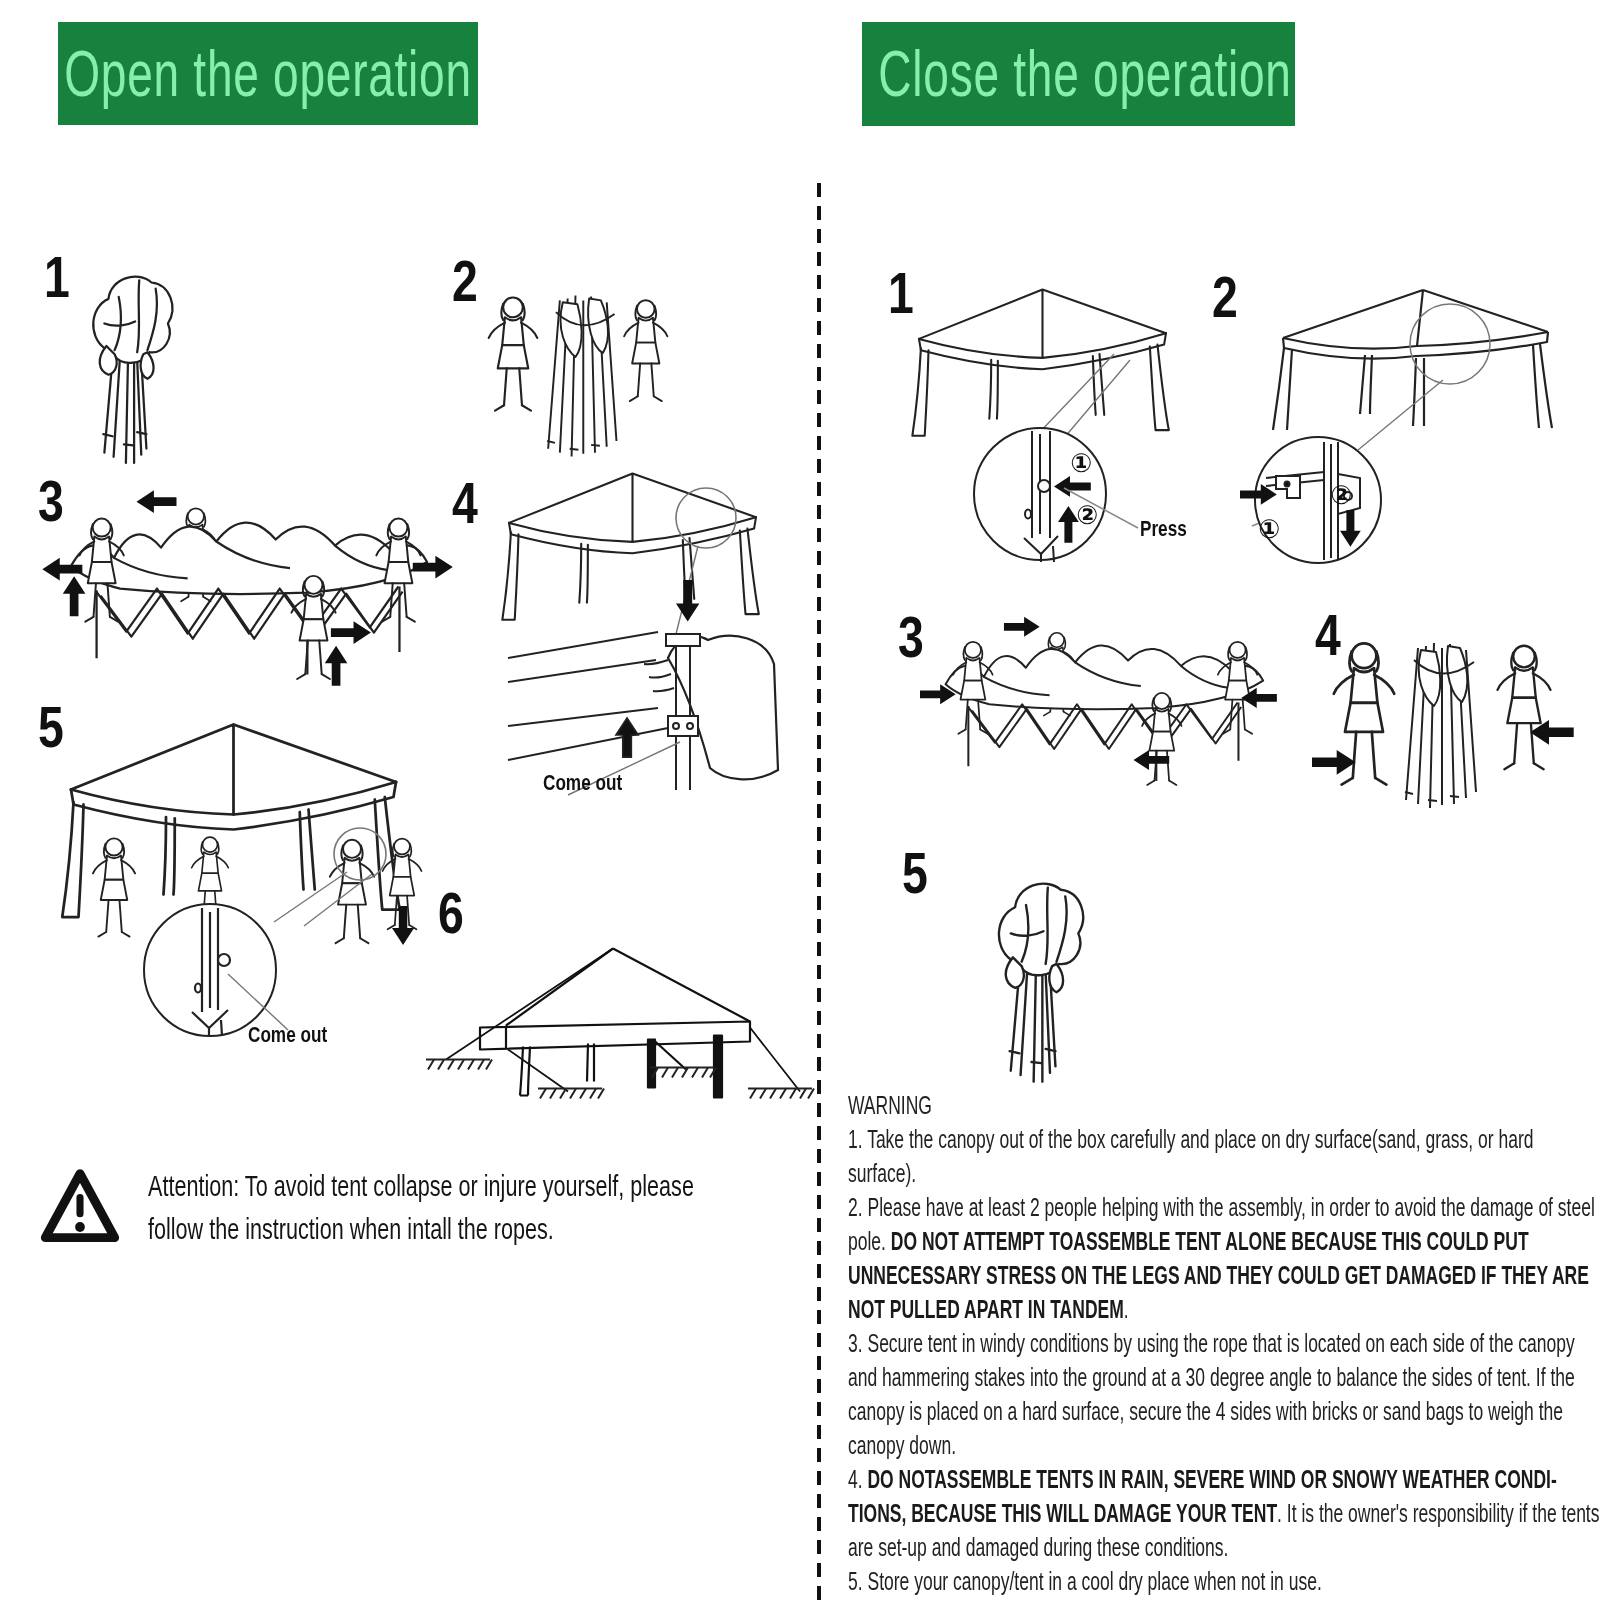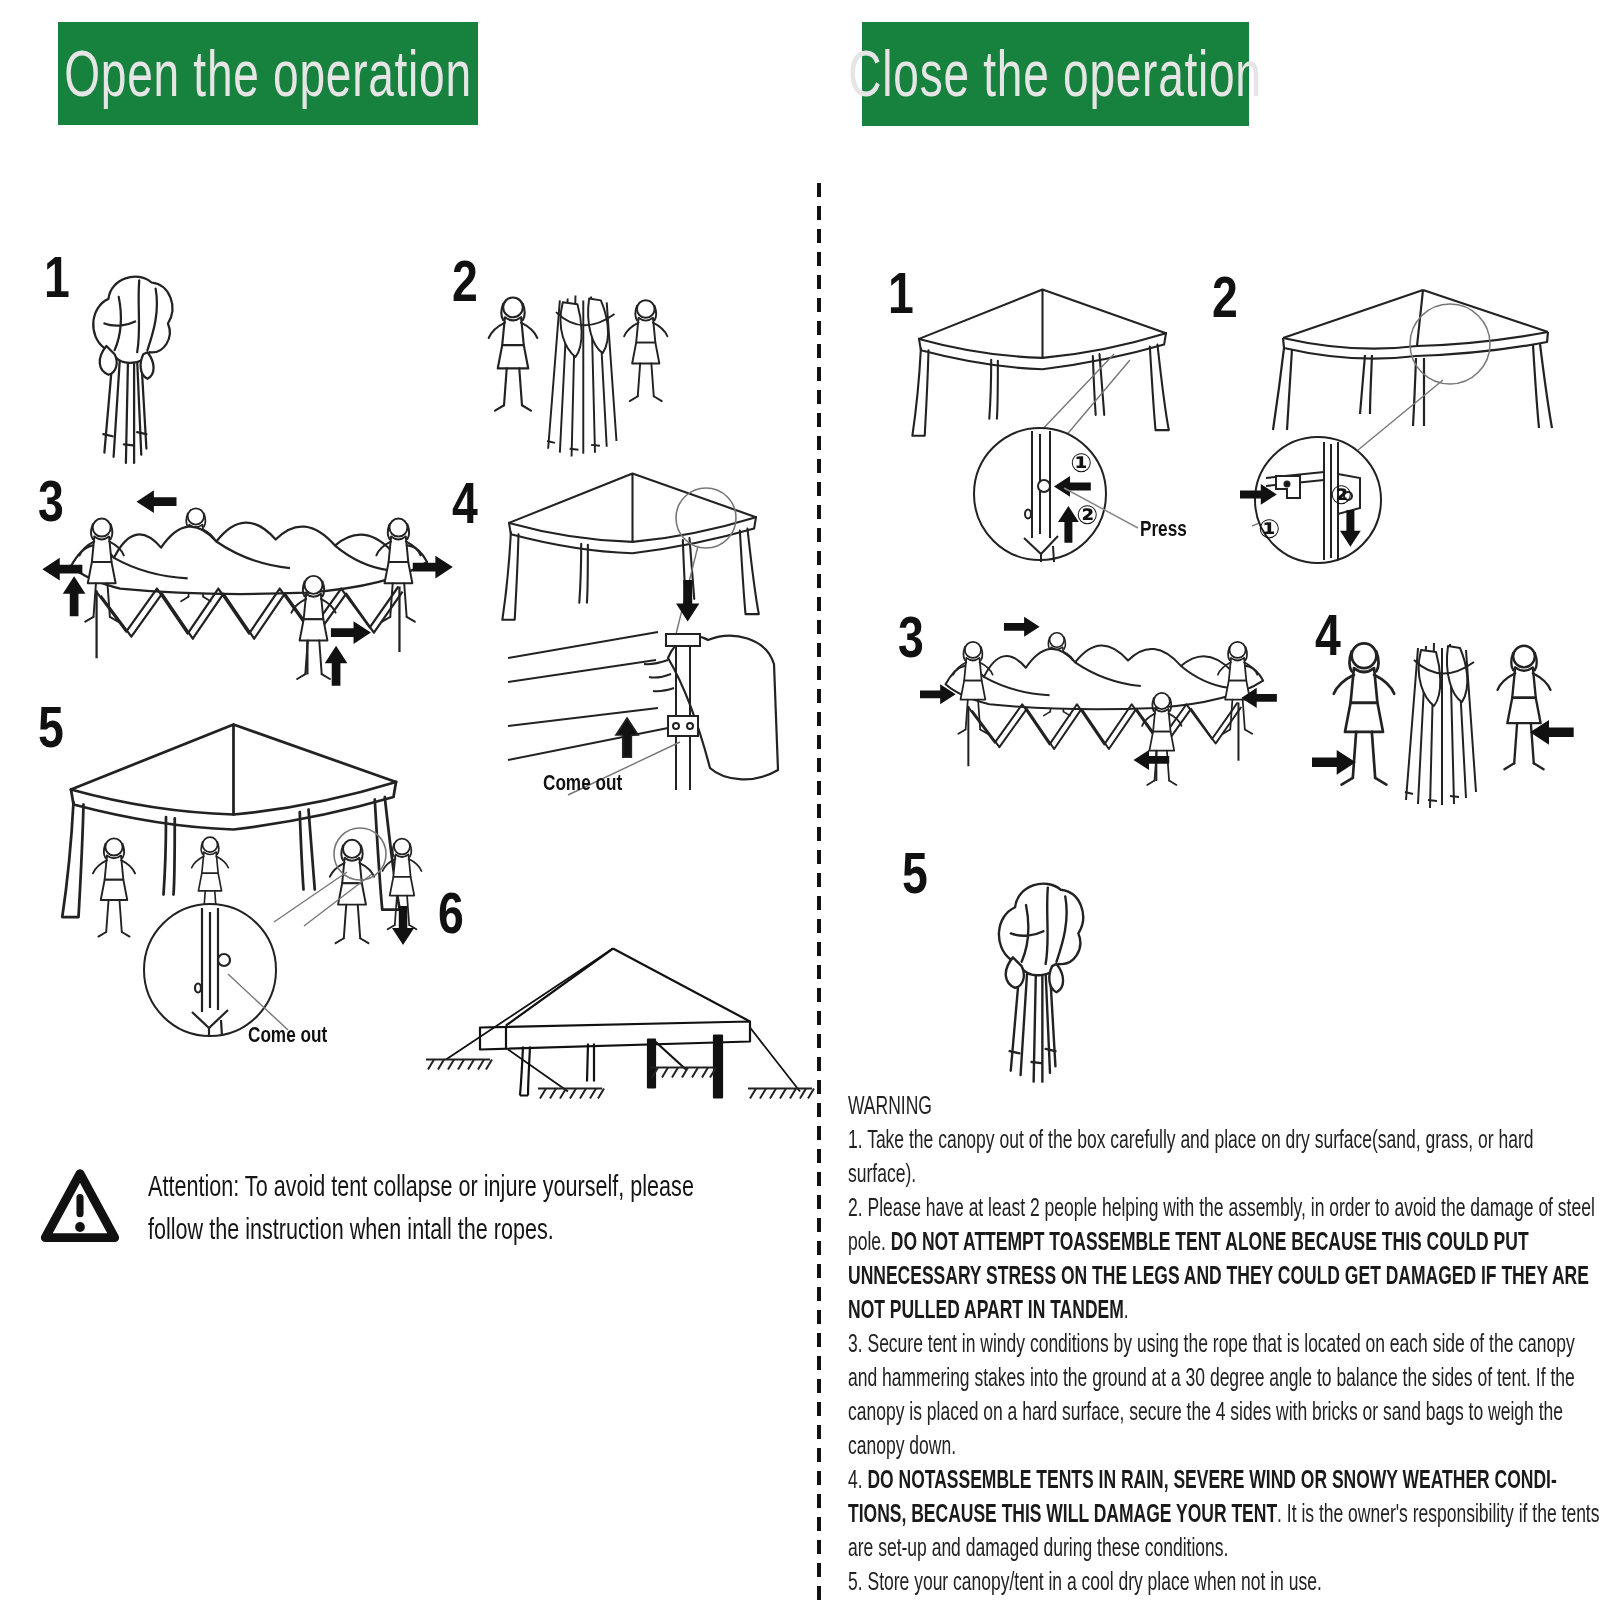--- a/index.html
+++ b/index.html
@@ -3,21 +3,21 @@
 <meta charset="utf-8">
 <style>
   html,body{margin:0;padding:0;}
   body{
     width:1600px;height:1600px;position:relative;background:#fff;
     font-family:"Liberation Sans",sans-serif;color:#111;overflow:hidden;
   }
   .abs{position:absolute;}
   svg{overflow:visible;display:block;}
   .hdr{
-    background:#17813e;color:#e5e5e5;display:flex;align-items:center;justify-content:center;
+    background:#17813e;color:#86efac;display:flex;align-items:center;justify-content:center;
   }
   .hdr span{
     font-size:64px;font-weight:400;letter-spacing:1px;white-space:nowrap;
     transform:scaleX(.72);transform-origin:50% 50%;
   }
   .stepnum{
     font-size:58px;font-weight:700;color:#111;line-height:1;
     transform:scaleX(.8);transform-origin:0 0;white-space:nowrap;
   }
   .callout{
@@ -104,21 +104,21 @@
       <path d="M24,20 Q51,46 84,22"></path>
     </g>
   </defs>
 </svg>
 
 <div class="abs" style="left:0;top:0;width:1600px;height:1600px;">
 
   <div class="hdr abs" style="left:58px;top:22px;width:420px;height:103px;">
     <span>Open the operation</span>
   </div>
-  <div class="hdr abs" style="left:862px;top:22px;width:387px;height:104px;">
+  <div class="hdr abs" style="left:862px;top:22px;width:420px;height:104px;padding-left:13px;">
     <span>Close the operation</span>
   </div>
 
   <div class="divider abs" style="left:817px;top:183px;height:1417px;"></div>
 
   <span class="stepnum abs" style="left:44px;top:248px;">1</span>
   <svg class="abs" style="left:72px;top:262px;" width="116" height="205" viewBox="0 0 110 200">
     <use href="#bundle"></use>
   </svg>
 

